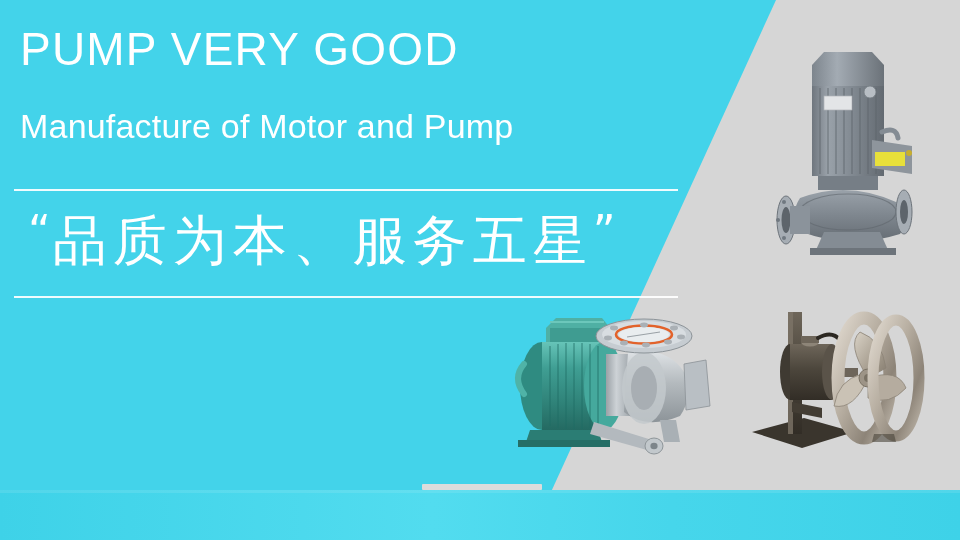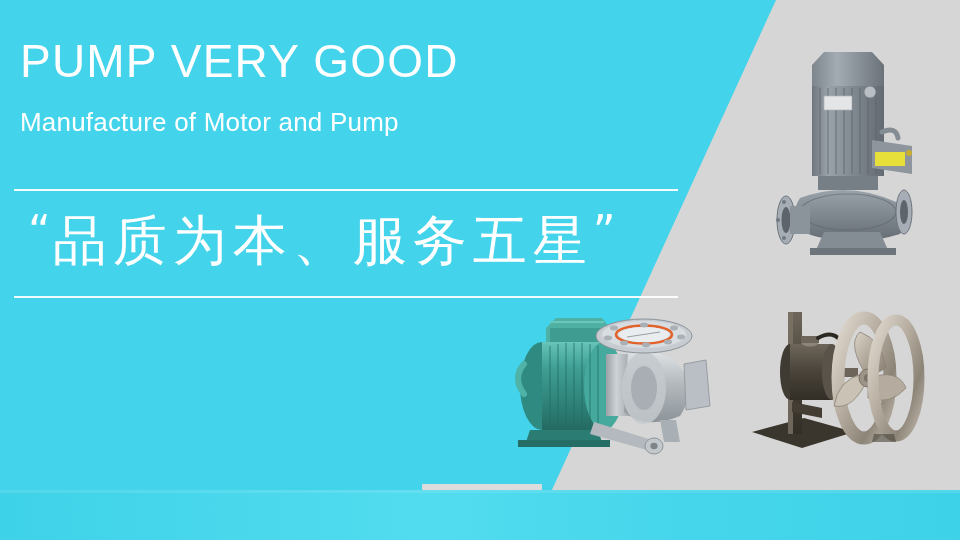--- a/index.html
+++ b/index.html
@@ -53,33 +53,33 @@
     width: 120px;
     height: 6px;
     background: #dcdcdc;
     border-radius: 1px;
   }
 
   
   .title {
     position: absolute;
     left: 20px;
-    top: 36px;
+    top: 24px;
     font-size: 46px;
     font-weight: 300;
     letter-spacing: 1.2px;
     color: #ffffff;
     white-space: nowrap;
     line-height: 1.1;
   }
   .subtitle {
     position: absolute;
     left: 20px;
     top: 108px;
-    font-size: 26px;
+    font-size: 34px;
     font-weight: 300;
     letter-spacing: 0.2px;
     color: #ffffff;
     white-space: nowrap;
     line-height: 1.1;
   }
   .rule {
     position: absolute;
     height: 2px;
     background: #ffffff;

